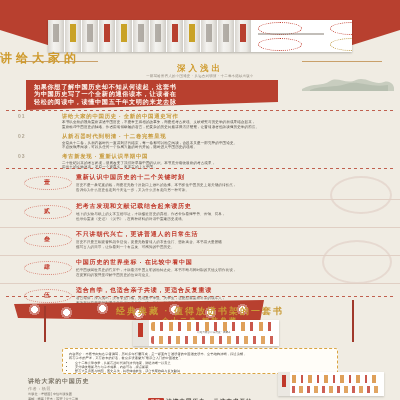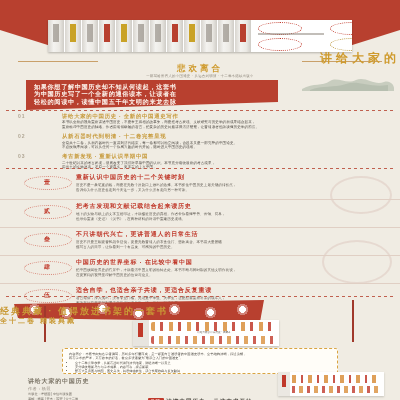--- a/index.html
+++ b/index.html
@@ -58,21 +58,21 @@
     position:absolute;left:6px;top:13px;width:66px;height:1.5px;
     background:rgba(120,110,100,.45);
   }
 
   
   .gold-head{position:absolute;left:0;top:52px;width:400px;height:22px;}
   .gold-head .rule{position:absolute;top:9px;height:1px;background:#c9a06a;}
   .gold-head .rule.l{left:18px;width:80px;}
   .gold-head .rule.r{right:18px;width:80px;}
   .gold-head .t1{
-    position:absolute;left:0;top:0;width:400px;text-align:right;
+    position:absolute;left:0;top:0;width:400px;text-align:left;
     color:#cf9b2e;font-size:12px;font-weight:bold;letter-spacing:4px;line-height:12px;
   }
   .gold-head .t2{
     position:absolute;left:0;top:12px;width:400px;text-align:center;
     color:#cf9b2e;font-size:8.5px;font-weight:bold;letter-spacing:3px;line-height:9px;
   }
 
   
   .cap-line{
     position:absolute;left:0;top:74px;width:400px;text-align:center;
@@ -154,21 +154,21 @@
   }
   .redband .flower{
     position:absolute;width:13px;height:13px;border-radius:50%;
     background:radial-gradient(circle,#ffffff 0 38%,rgba(255,255,255,.35) 38% 62%,transparent 62%);
   }
 
   
   .vrule{position:absolute;width:1.5px;background:#a0392b;}
 
   
-  .sec2{position:absolute;left:0;top:306px;width:400px;text-align:left;}
+  .sec2{position:absolute;left:0;top:306px;width:400px;text-align:center;}
   .sec2 .s1{font-size:9px;font-weight:bold;color:#c99a36;letter-spacing:2px;line-height:10px;}
   .sec2 .s2{font-size:7px;font-weight:bold;color:#c99a36;letter-spacing:2px;line-height:9px;}
 
   
   .strip{
     position:absolute;left:133px;top:320px;width:146px;height:26px;
     background:#fff;box-shadow:0 1px 2px rgba(0,0,0,.2);overflow:hidden;
   }
   .strip .ls{position:absolute;left:0;top:0;width:16px;height:26px;background:#e8e5df;}
   .strip .ls i{position:absolute;left:5px;top:3px;width:5px;height:14px;background:#c0392b;}
@@ -283,21 +283,21 @@
       <div class="seal r" style="left:6px;top:18px;"></div>
       <div class="seal g" style="left:78px;top:18px;"></div>
       <div class="seal-txt"></div>
     </div>
   </div>
 
   <div class="gold-head">
     <div class="rule l"></div>
     <div class="rule r"></div>
     <div class="t1">讲给大家的</div>
-    <div class="t2">悲欢离合</div>
+    <div class="t2">深入浅出</div>
   </div>
   <div class="cap-line">一部写给所有人的中国通史 · 从远古到明清 · 十二卷本陆续出版中</div>
 
   <svg class="wash" viewBox="0 0 96 16">
     <path d="M2 13 C14 6,22 11,30 5 C38 0,46 9,56 4 C66 0,74 10,84 6 C90 4,94 9,94 12 L94 15 L2 15 Z" fill="#8fa08c" opacity=".75"></path>
     <path d="M10 14 C22 9,34 12,46 8 C58 4,70 12,88 9 L88 15 L10 15 Z" fill="#6f8570" opacity=".55"></path>
   </svg>
 
   <div class="callout">
     <p>如果你想了解中国历史却不知从何读起，这套书</p>

